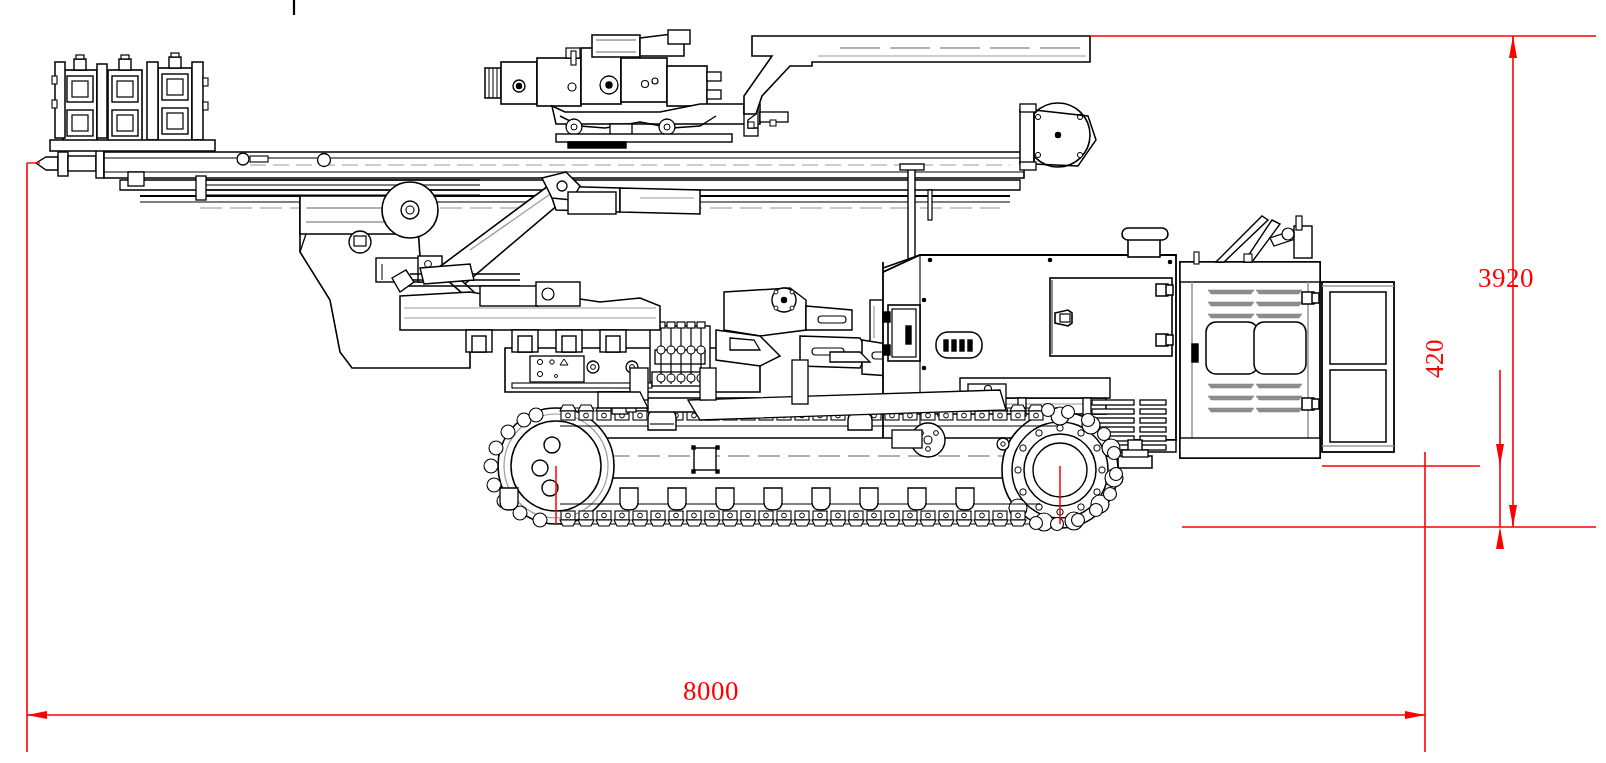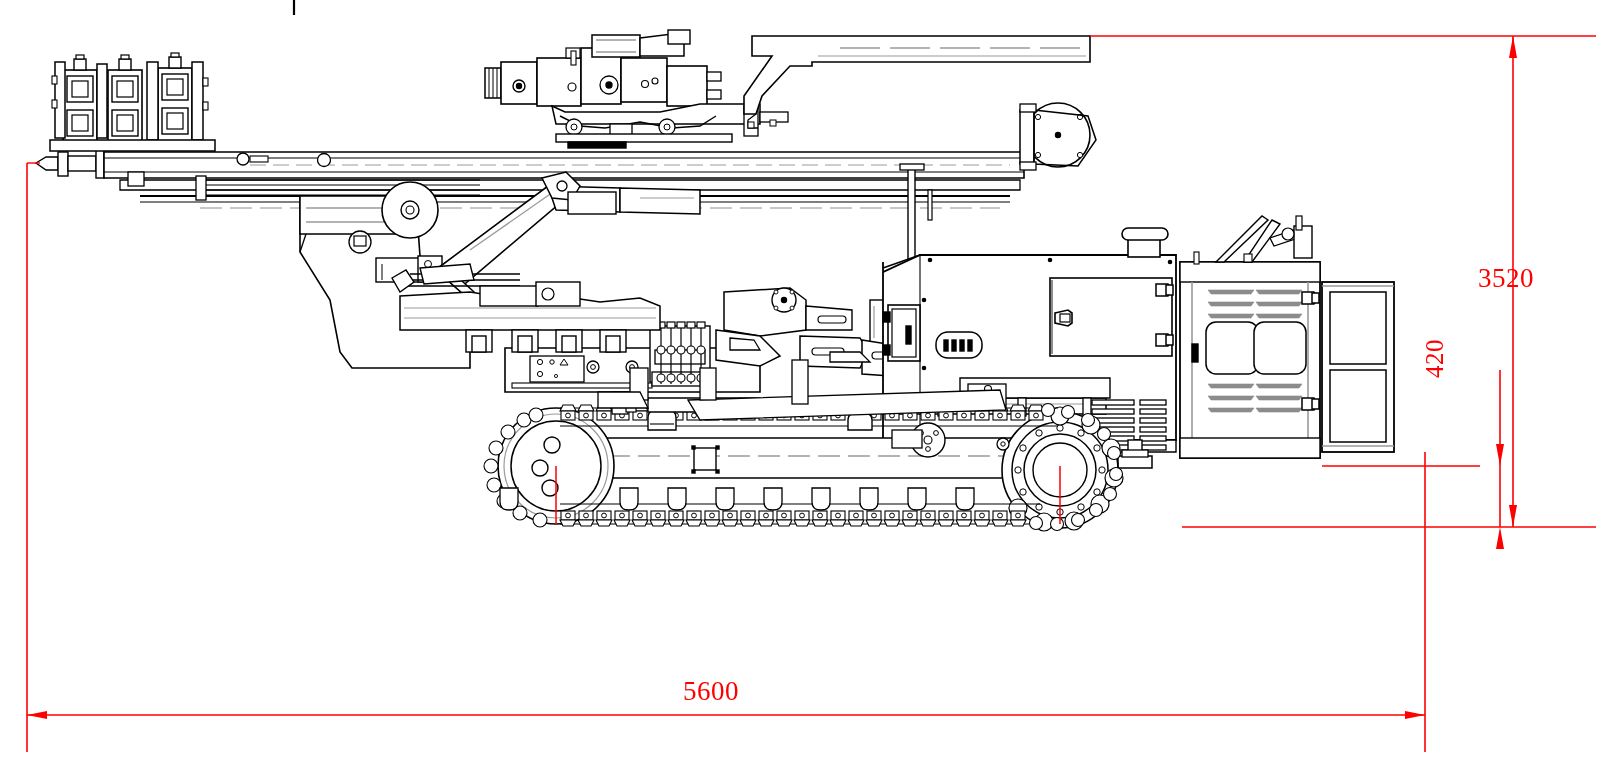--- a/index.html
+++ b/index.html
@@ -720,19 +720,19 @@
 
       <g>
         <line x1="556" y1="466" x2="556" y2="524" stroke-width="1.5"></line>
         <line x1="1060" y1="466" x2="1060" y2="524" stroke-width="1.5"></line>
         <line x1="27" y1="163" x2="40" y2="163" stroke-width="1.4"></line>
       </g>
 
     </g>
   </svg>
 
-  <div class="dim-label" id="label-length">5600</div>
-
-  <div class="dim-label" id="label-height">3520</div>
+  <div class="dim-label" id="label-length">8000</div>
+
+  <div class="dim-label" id="label-height">3920</div>
 
   <div class="dim-label" id="label-clearance">420</div>
 
 </div>
 
 </body></html>

